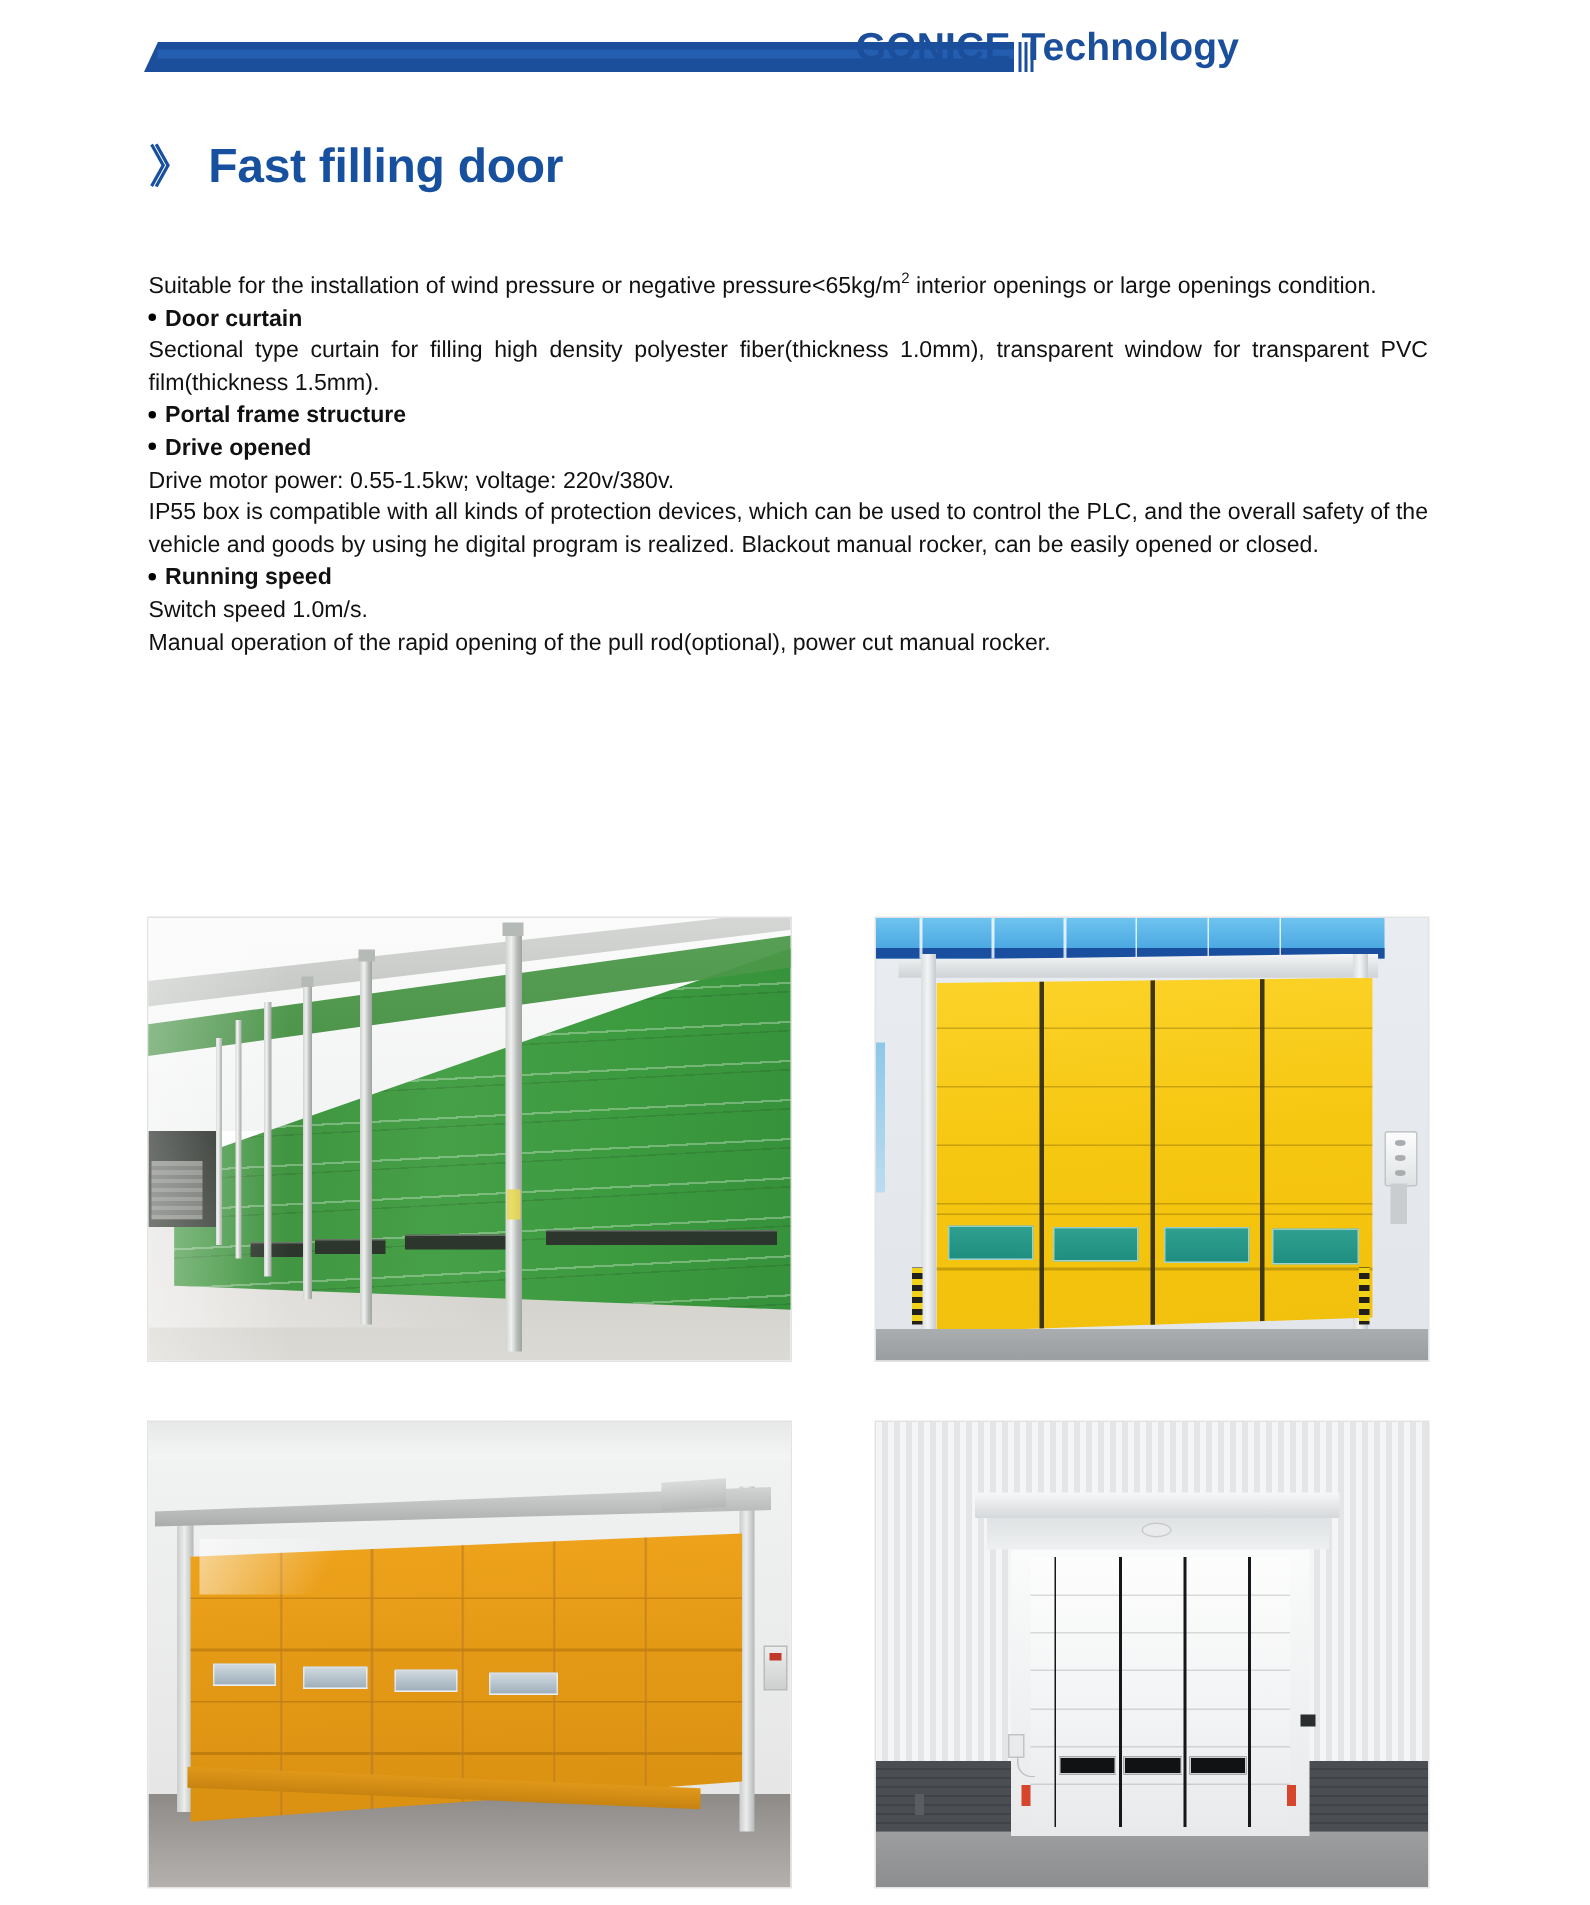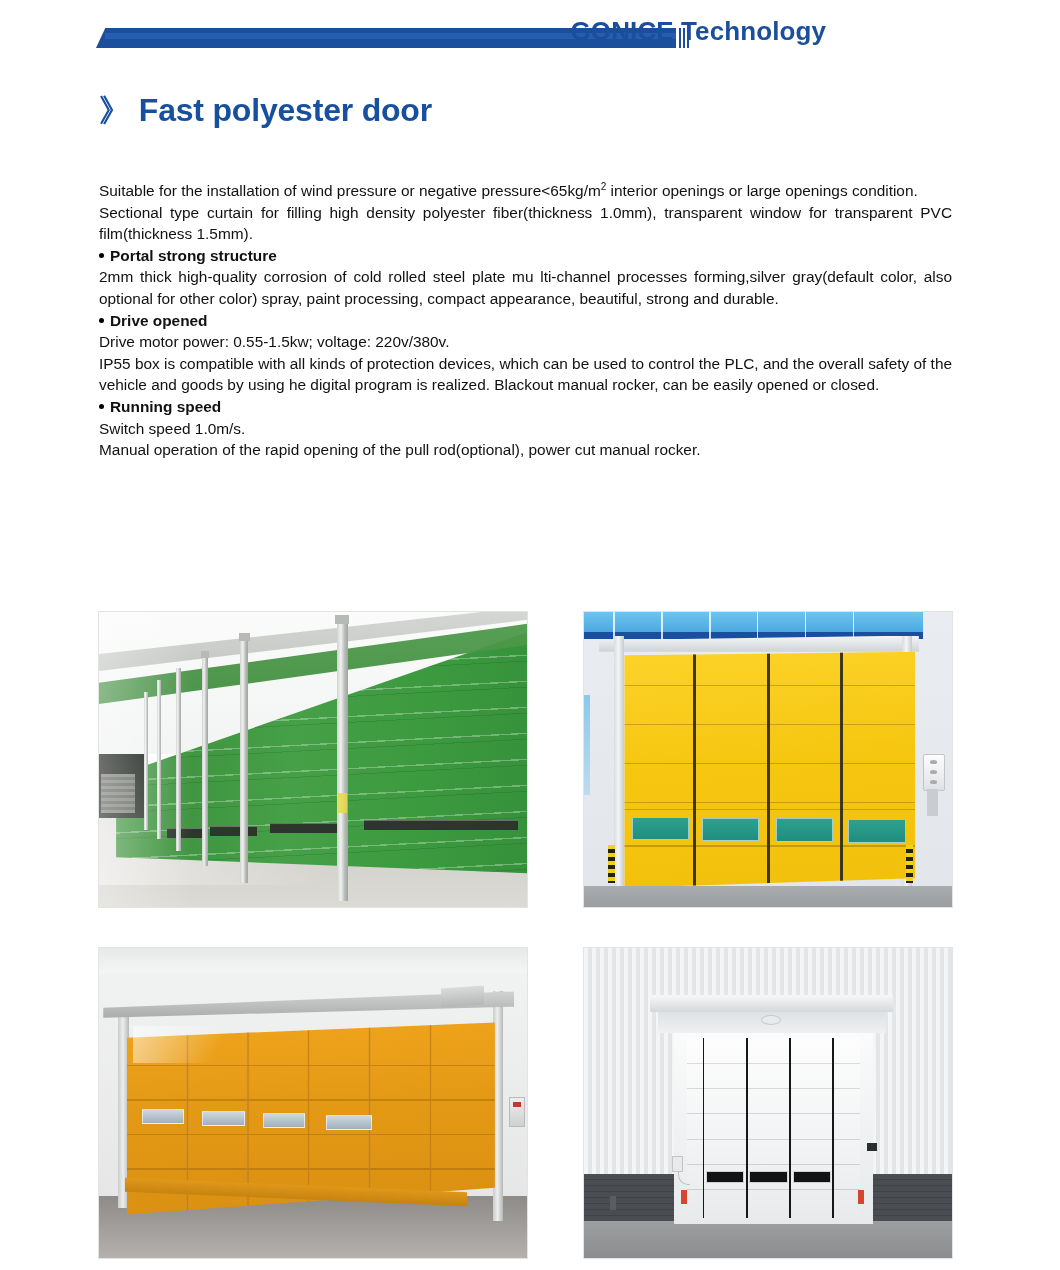--- a/index.html
+++ b/index.html
@@ -210,31 +210,31 @@
   <div class="hdr-stripes">
     <i></i>
     <i></i>
     <i></i>
   </div>
   <div class="brand">GONICE Technology</div>
 </div>
 
 <div class="page-title">
   <span class="chev">》</span>
-  <span>Fast polyester door</span>
+  <span>Fast filling door</span>
 </div>
 
 <div class="copy">
 
   <p><span>Suitable for the installation of wind pressure or negative pressure&lt;65kg/m</span><sup>2</sup><span> interior openings or large openings condition.</span></p>
 
+  <p class="b-head"><span class="dot"></span><span>Door curtain</span></p>
   <p>Sectional type curtain for filling high density polyester fiber(thickness 1.0mm), transparent window for transparent PVC film(thickness 1.5mm).</p>
 
-  <p class="b-head"><span class="dot"></span><span>Portal strong structure</span></p>
-  <p>2mm thick high-quality corrosion of cold rolled steel plate mu lti-channel processes forming,silver gray(default color, also optional for other color) spray, paint processing, compact appearance, beautiful, strong and durable.</p>
+  <p class="b-head"><span class="dot"></span><span>Portal frame structure</span></p>
 
   <p class="b-head"><span class="dot"></span><span>Drive opened</span></p>
   <p class="nojust">Drive motor power: 0.55-1.5kw; voltage: 220v/380v.</p>
 
   <p>IP55 box is compatible with all kinds of protection devices, which can be used to control the PLC, and the overall safety of the vehicle and goods by using he digital program is realized. Blackout manual rocker, can be easily opened or closed.</p>
 
   <p class="b-head"><span class="dot"></span><span>Running speed</span></p>
   <p class="nojust">Switch speed  1.0m/s.</p>
   <p class="nojust">Manual operation of the rapid opening of the pull rod(optional), power cut manual rocker.</p>
 

